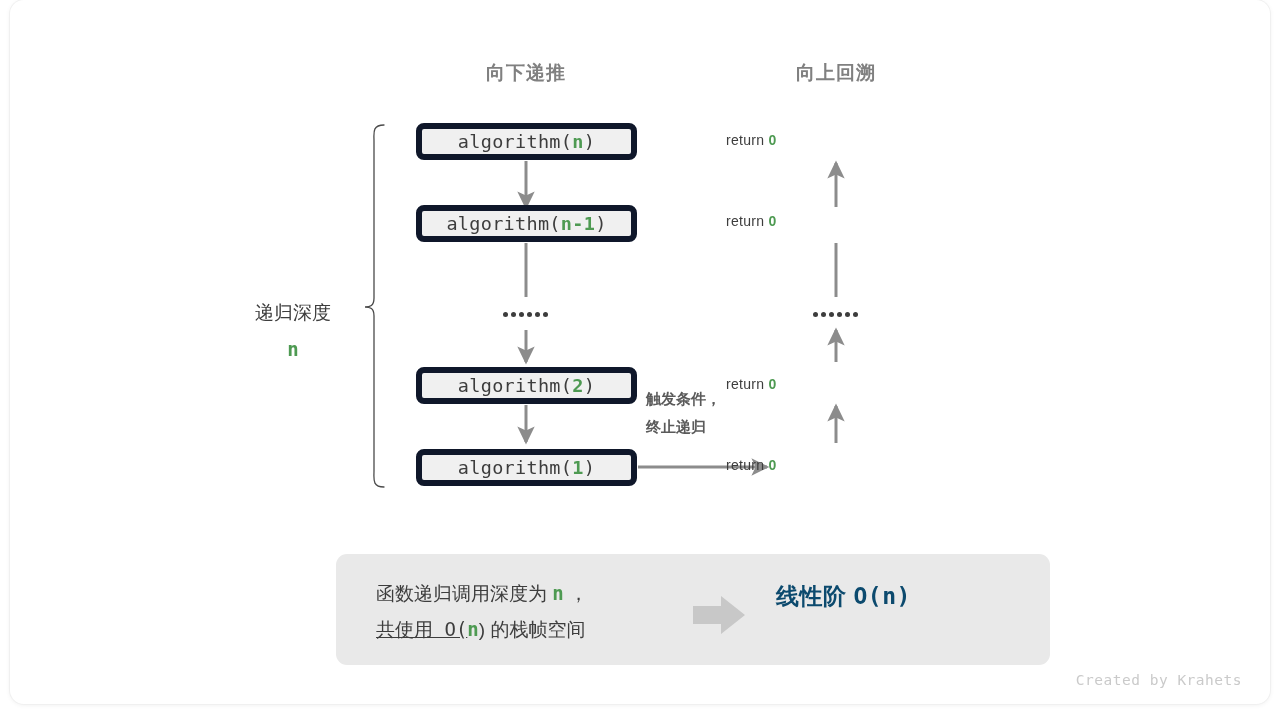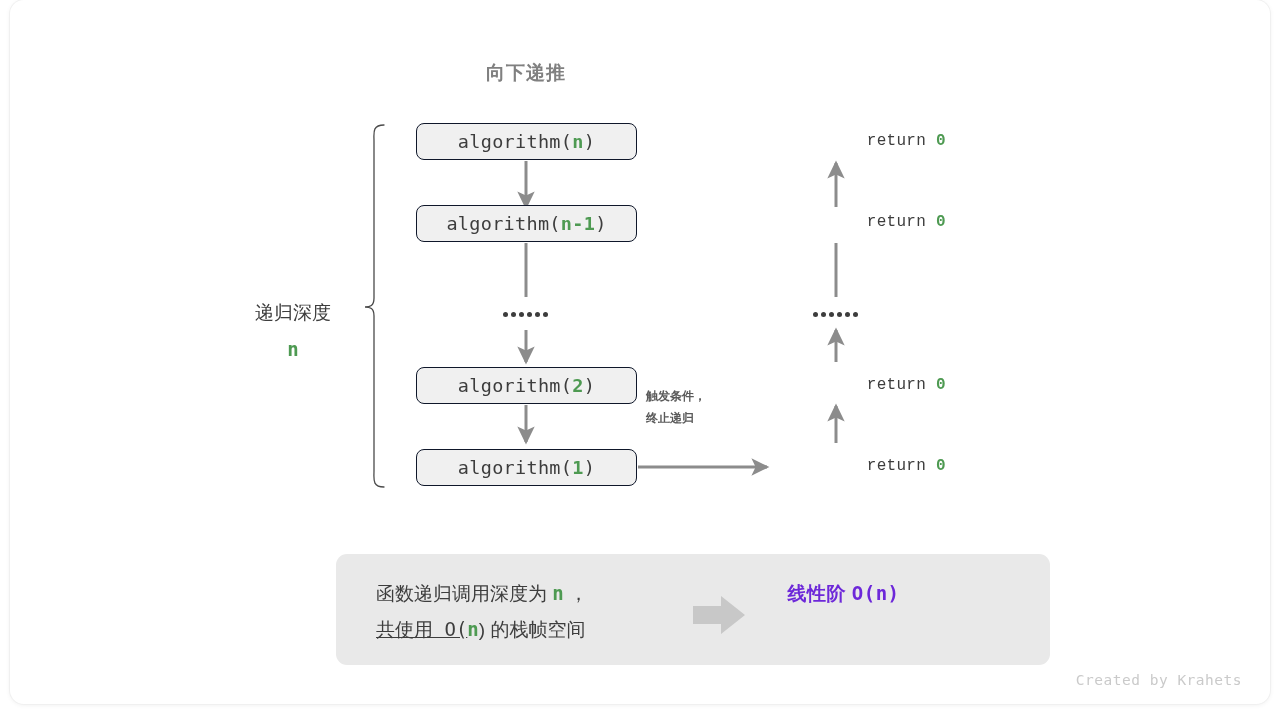--- a/index.html
+++ b/index.html
@@ -33,41 +33,41 @@
     letter-spacing: 1px;
     text-align: center;
     white-space: nowrap;
   }
 
   
   .call-box {
     width: 221px;
     height: 37px;
     background: #f0f0f0;
-    border: 1px solid #0f172a;
+    border: 6px solid #0f172a;
     border-radius: 8px;
     display: flex;
     align-items: center;
     justify-content: center;
     font-family: "DejaVu Sans Mono", monospace;
     font-size: 18.5px;
     color: #3d3d3d;
     letter-spacing: 0.3px;
     white-space: nowrap;
   }
   .call-box .arg { color: #4e9a52; font-weight: bold; }
 
   
   .ret-label {
-    font-family: Liberation Mono, monospace;
-    font-size: 16px;
+    font-family: Liberation Sans, sans-serif;
+    font-size: 14px;
     color: #3d3d3d;
     letter-spacing: 0.3px;
     white-space: nowrap;
-    text-align: right;
+    text-align: left;
   }
   .ret-label .val { color: #4e9a52; font-weight: bold; }
 
   
   .dots {
     display: flex;
     gap: 3px;
     align-items: center;
   }
   .dots i {
@@ -89,21 +89,21 @@
   }
   .depth-label .depth-n {
     color: #4e9a52;
     font-weight: bold;
     font-family: "DejaVu Sans Mono", monospace;
     font-size: 19px;
   }
 
   
   .trigger-note {
-    font-size: 12px;
+    font-size: 15px;
     font-weight: bold;
     color: #5a5a5a;
     line-height: 1.85;
     white-space: nowrap;
   }
 
   
   #summary-panel {
     left: 326px;
     top: 554px;
@@ -137,23 +137,23 @@
     line-height: 1.82;
     white-space: nowrap;
   }
   .sum-right .title {
     font-size: 19px;
     font-weight: bold;
     color: #2b2b2b;
     letter-spacing: 1px;
   }
   .sum-right .value {
-    font-size: 19px;
-    font-weight: bold;
-    color: #6d28d9;
+    font-size: 23px;
+    font-weight: bold;
+    color: #0c4a6e;
     letter-spacing: 0.5px;
   }
   .sum-right .value .mono { font-family: "DejaVu Sans Mono", monospace; }
 
   
   #credit {
     right: 28px;
     bottom: 16px;
     font-family: "DejaVu Sans Mono", monospace;
     font-size: 14.5px;
@@ -206,20 +206,21 @@
                L 364,298
                C 364,306 360,307 355,307
                C 360,307 364,308 364,316
                L 364,471
                C 364,479 362,487 374,487" fill="none" stroke="#4a4a4a" stroke-width="1.3" stroke-linecap="round"></path>
     </g>
   </svg>
 
   <div class="abs col-header" style="left:406px; top:60px; width:220px;">向下递推</div>
 
+  <div class="abs col-header" style="left:716px; top:60px; width:220px;">向上回溯</div>
 
   <div class="abs depth-label" style="left:218px; top:272px; width:130px;">
     <div>递归深度</div>
     <div class="depth-n">n</div>
   </div>
 
   <div class="abs call-box" style="left:406px; top:123px;">
     <span>algorithm(</span>
       <span class="arg">n</span>
       <span>)</span>

